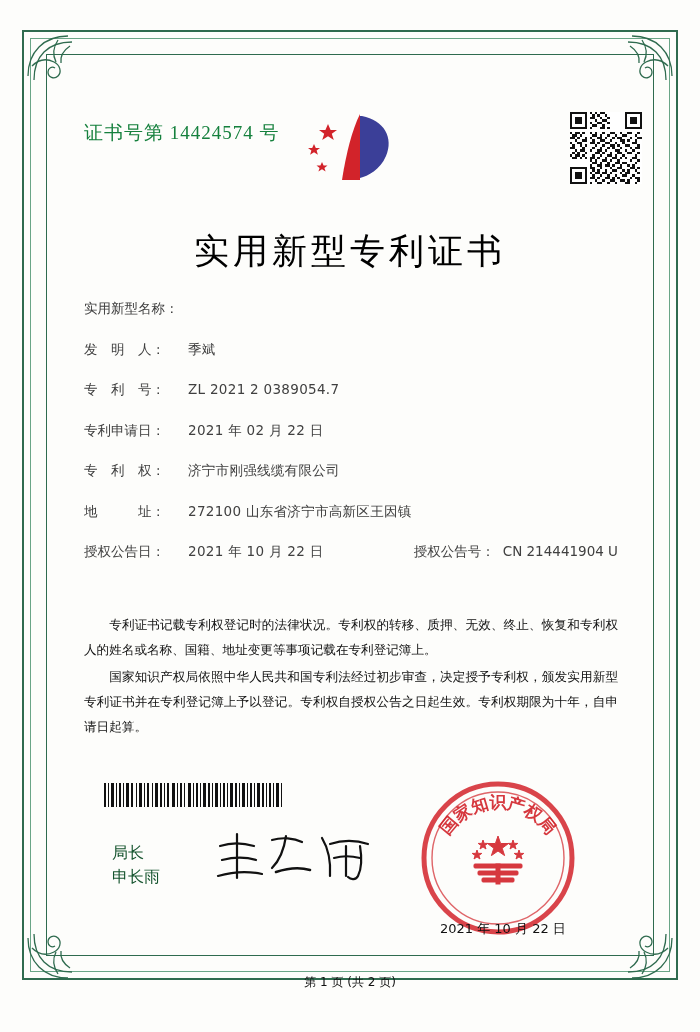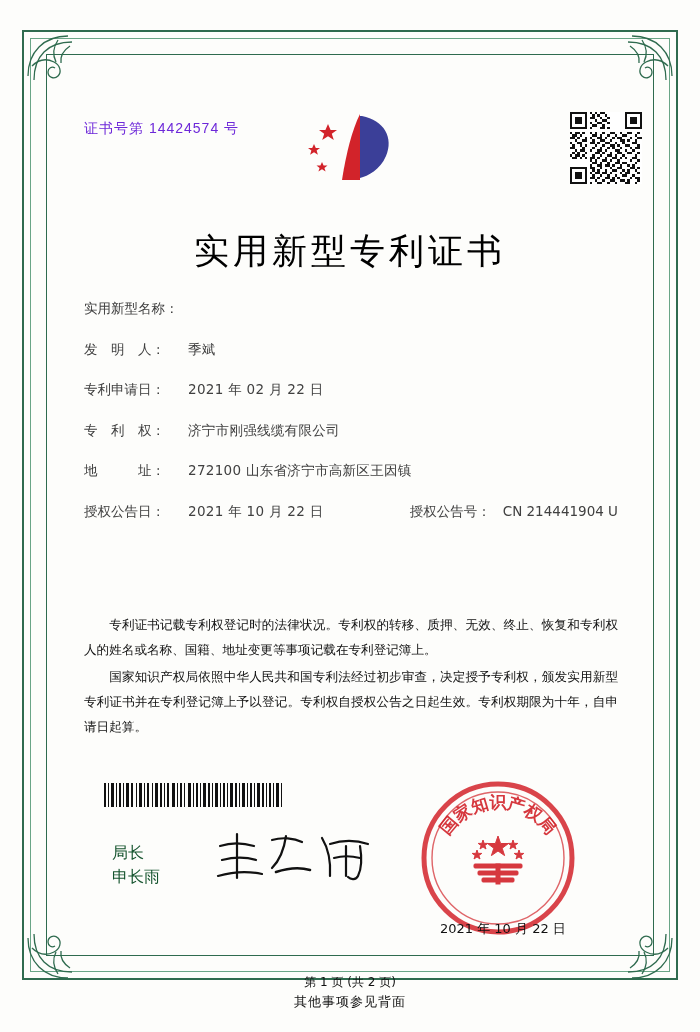--- a/index.html
+++ b/index.html
@@ -43,22 +43,22 @@
 
   
   .logo{
     position:absolute;left:302px;top:110px;width:96px;height:86px;
   }
   .qr{
     position:absolute;right:58px;top:112px;width:72px;height:72px;
   }
   .cert-no{
     position:absolute;left:84px;top:120px;
-    font-size:14px;letter-spacing:1px;color:#6d28d9;
-    font-family:Liberation Sans, sans-serif;
+    font-size:19px;letter-spacing:1px;color:#15803d;
+    font-family:Liberation Serif, serif;
   }
   .title{
     position:absolute;left:0;right:0;top:228px;
     text-align:center;
     font-size:35px;font-weight:normal;letter-spacing:4px;
     font-family:"DejaVu Sans", sans-serif;
     color:#000;
   }
   .fields{
     position:absolute;left:84px;top:300px;width:534px;
@@ -67,21 +67,21 @@
     color:#404040;
   }
   .field-row{
     display:flex;align-items:baseline;margin-bottom:22.5px;
   }
   .f-label{
     width:104px;flex:none;letter-spacing:0px;white-space:nowrap;
   }
   .f-value{flex:1;letter-spacing:0.3px;}
   .field-row.pair{}
-  .pair .f-label2{width:84px;flex:none;text-align:right;padding-right:12px;white-space:nowrap;}
+  .pair .f-label2{width:84px;flex:none;text-align:left;padding-right:5px;white-space:nowrap;}
   .pair .f-value2{flex:none;}
 
   .para{
     position:absolute;left:84px;top:612px;width:534px;
     font-size:12.6px;line-height:25px;
     font-family:"DejaVu Sans", sans-serif;
     color:#111;text-align:justify;
   }
   .para p{margin:0;text-indent:2em;}
   .para p + p{margin-top:2px;}
@@ -379,20 +379,24 @@
 
   <div class="fields">
     <div class="field-row">
       <div class="f-label">实用新型名称：</div>
     </div>
     <div class="field-row">
       <div class="f-label">发　明　人：</div>
       <div class="f-value">季斌</div>
     </div>
     <div class="field-row">
+      <div class="f-label">专　利　号：</div>
+      <div class="f-value">ZL 2021 2 0389054.7</div>
+    </div>
+    <div class="field-row">
       <div class="f-label">专利申请日：</div>
       <div class="f-value">2021 年 02 月 22 日</div>
     </div>
     <div class="field-row">
       <div class="f-label">专　利　权：</div>
       <div class="f-value">济宁市刚强线缆有限公司</div>
     </div>
     <div class="field-row">
       <div class="f-label">地　　　址：</div>
       <div class="f-value">272100  山东省济宁市高新区王因镇</div>
@@ -501,15 +505,14 @@
       <rect x="56" y="86" width="48" height="4" rx="1"></rect>
       <rect x="60" y="93" width="40" height="4" rx="1"></rect>
       <rect x="64" y="100" width="32" height="4" rx="1"></rect>
       <rect x="78" y="86" width="4" height="20"></rect>
     </g>
   </svg>
 
   <div class="seal-date">2021 年 10 月 22 日</div>
 
   <div class="page-no">第 1 页 (共 2 页)</div>
-  <div class="footer-note">其他事项参见背面</div>
 
 </div>
 
 </body></html>

